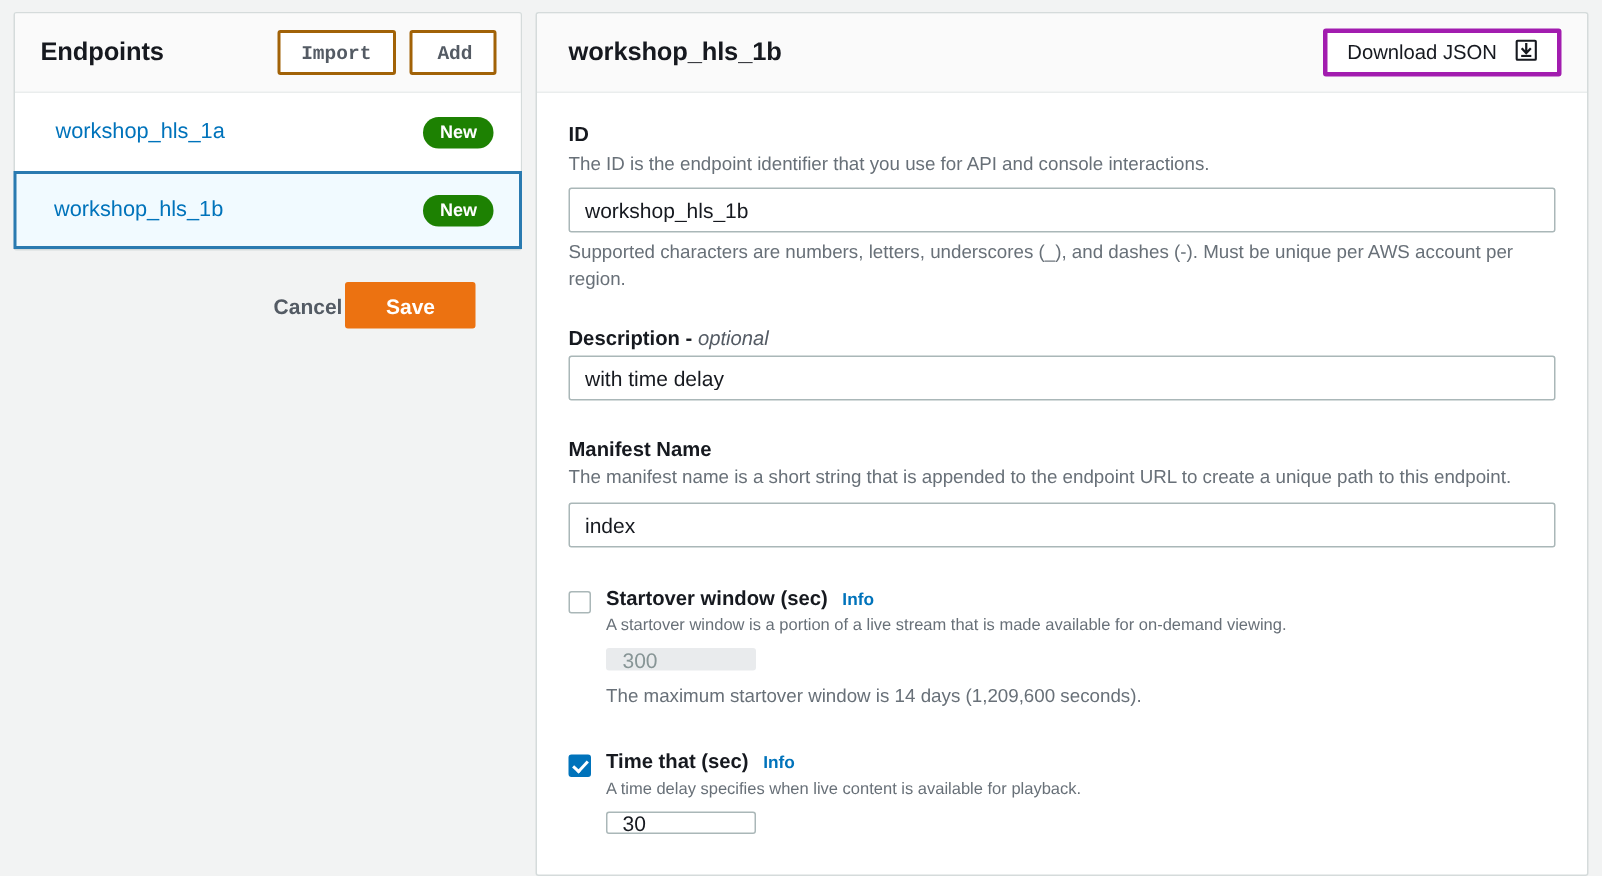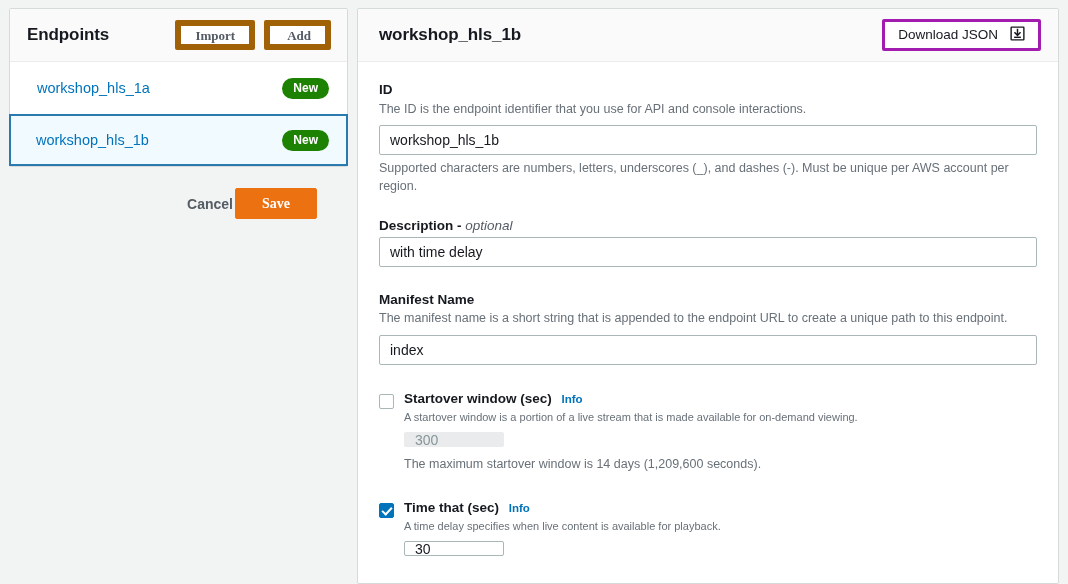--- a/index.html
+++ b/index.html
@@ -46,26 +46,26 @@
   }
   .endpoints-title {
     font-size: 17px;
     font-weight: bold;
     color: #16191f;
     letter-spacing: -0.1px;
     flex: 1;
   }
   .btn-plain {
     background: #ffffff;
-    border: 6px solid #a16207;
+    border: 2px solid #a16207;
     border-radius: 2px;
     color: #545b64;
     font-size: 13px;
     font-weight: bold;
-    font-family: Liberation Serif, serif;
+    font-family: Liberation Mono, monospace;
     height: 30px;
     padding: 0 14px;
     cursor: pointer;
     line-height: 1;
     white-space: nowrap;
   }
   .btn-plain + .btn-plain { margin-left: 9px; padding-left: 17px; }
 
   .endpoint-list { background: #ffffff; }
 
@@ -119,21 +119,21 @@
     cursor: pointer;
     padding: 6px 2px;
   }
   .btn-primary {
     background: #ec7211;
     border: 1px solid #ec7211;
     border-radius: 2px;
     color: #ffffff;
     font-size: 14px;
     font-weight: bold;
-    font-family: Liberation Serif, serif;
+    font-family: Liberation Sans, sans-serif;
     height: 31px;
     padding: 0 26px;
     cursor: pointer;
     line-height: 1;
   }
 
   
   .right-col {
     flex: 1;
     padding: 8px 9px 0 0;

